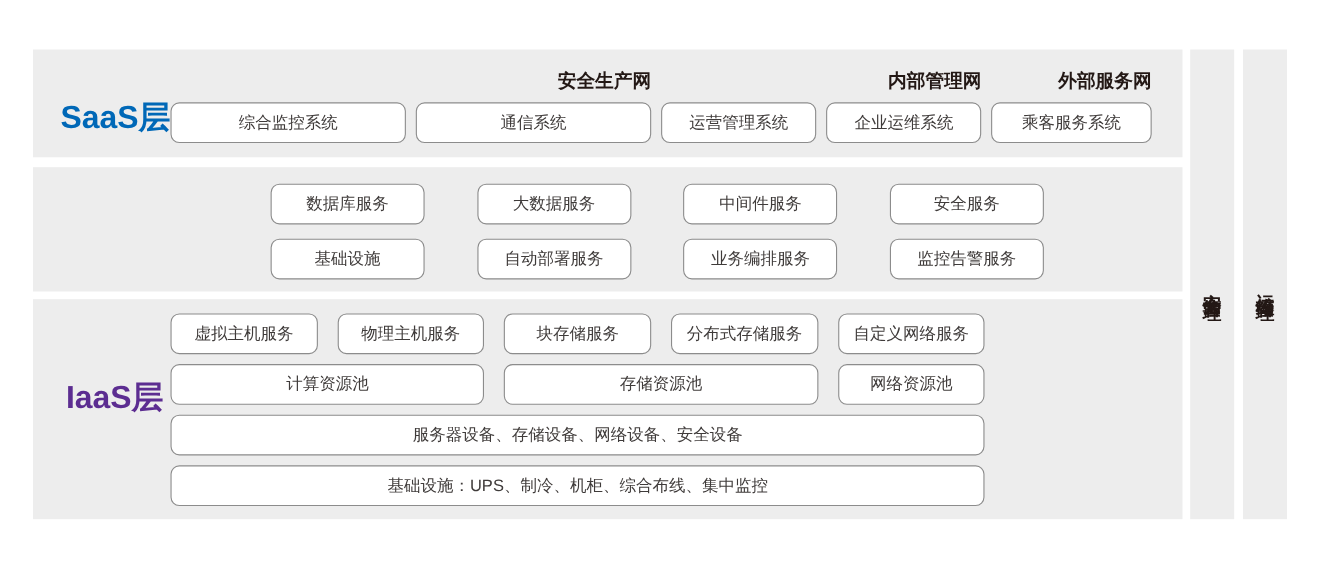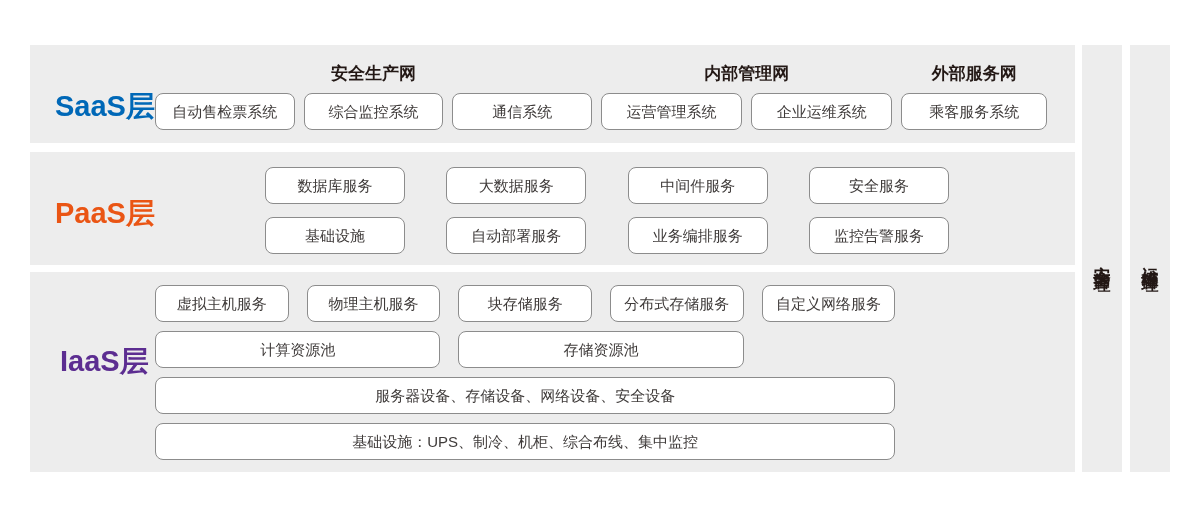--- a/index.html
+++ b/index.html
@@ -49,38 +49,38 @@
   .saas-content {
     position: absolute;
     left: 125px; right: 28px; top: 14px;
     display: flex;
     gap: 9px;
   }
   .net-group { display: flex; flex-direction: column; min-width: 0; }
   .net-header {
     height: 34px;
     line-height: 30px;
-    text-align: center;
+    text-align: right;
     font-weight: bold;
     font-size: 17px;
     color: #231815;
   }
   .box-row { display: flex; gap: 9px; }
   .box-row .box { flex: 1; min-width: 0; }
 
   
   .paas-content {
     position: absolute;
     left: 216px; right: 126px; top: 15px;
     display: flex;
     flex-direction: column;
     gap: 13px;
   }
   .paas-row { display: flex; justify-content: space-between; }
-  .paas-row .box { width: 140px; margin-left: 19px; }
+  .paas-row .box { width: 140px; }
 
   
   .iaas-content {
     position: absolute;
     left: 125px; right: 28px; top: 13px;
     display: grid;
     grid-template-columns: repeat(6, 1fr);
     column-gap: 18px;
     row-gap: 9px;
   }
@@ -113,21 +113,20 @@
 <body>
 
 <div class="canvas">
 
   <div class="band band-saas">
     <div class="layer-label">SaaS层</div>
     <div class="saas-content">
       <div class="net-group" style="flex:3">
         <div class="net-header">安全生产网</div>
         <div class="box-row">
-          <div class="box">自动售检票系统</div>
           <div class="box">综合监控系统</div>
           <div class="box">通信系统</div>
         </div>
       </div>
       <div class="net-group" style="flex:2">
         <div class="net-header">内部管理网</div>
         <div class="box-row">
           <div class="box">运营管理系统</div>
           <div class="box">企业运维系统</div>
         </div>
@@ -135,21 +134,20 @@
       <div class="net-group" style="flex:1">
         <div class="net-header">外部服务网</div>
         <div class="box-row">
           <div class="box">乘客服务系统</div>
         </div>
       </div>
     </div>
   </div>
 
   <div class="band band-paas">
-    <div class="layer-label">PaaS层</div>
     <div class="paas-content">
       <div class="paas-row">
         <div class="box">数据库服务</div>
         <div class="box">大数据服务</div>
         <div class="box">中间件服务</div>
         <div class="box">安全服务</div>
       </div>
       <div class="paas-row">
         <div class="box">基础设施</div>
         <div class="box">自动部署服务</div>
@@ -163,20 +161,21 @@
     <div class="layer-label">IaaS层</div>
     <div class="iaas-content">
       <div class="box">虚拟主机服务</div>
       <div class="box">物理主机服务</div>
       <div class="box">块存储服务</div>
       <div class="box">分布式存储服务</div>
       <div class="box">自定义网络服务</div>
 
       <div class="box span2">计算资源池</div>
       <div class="box span2">存储资源池</div>
+      <div class="box">网络资源池</div>
 
       <div class="box span5">服务器设备、存储设备、网络设备、安全设备</div>
       <div class="box span5">基础设施：UPS、制冷、机柜、综合布线、集中监控</div>
     </div>
   </div>
 
   <div class="vbar vbar-security">
     <span class="vtext">安全管理</span>
   </div>
   <div class="vbar vbar-ops">

